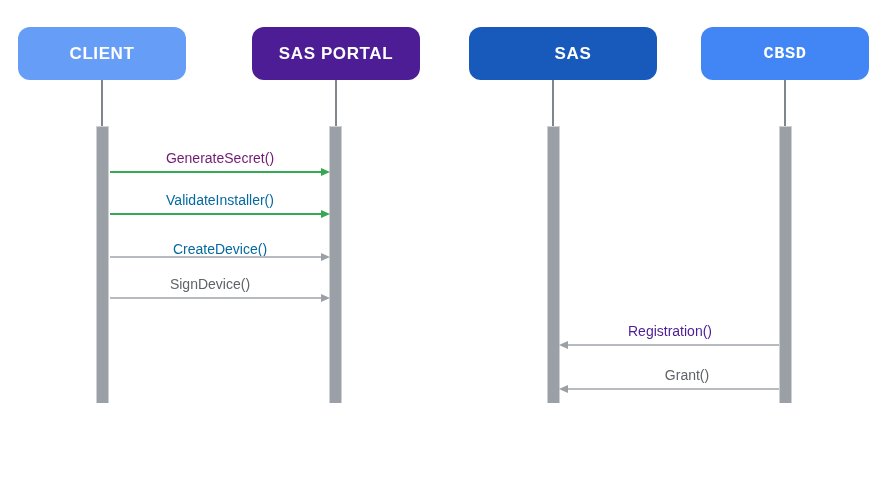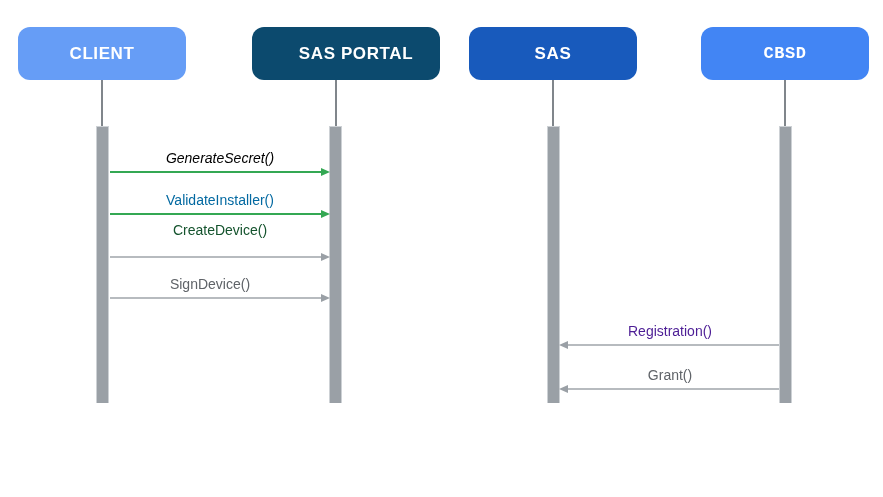--- a/index.html
+++ b/index.html
@@ -80,51 +80,51 @@
     border-right: 9px solid #9aa0a6;
     z-index: 3;
   }
 </style>
 </head>
 <body>
 
 <div class="stage">
 
   <div class="actor-box" style="left: 18px; background: rgb(102, 157, 246);">CLIENT</div>
-  <div class="actor-box" style="left: 252px; background: #0c4a6e; padding-left: 20px;">SAS PORTAL</div>
-  <div class="actor-box" style="left: 469px; background: rgb(24, 90, 188);">SAS</div>
+  <div class="actor-box" style="left: 252px; background: #4c1d95;">SAS PORTAL</div>
+  <div class="actor-box" style="left: 469px; background: rgb(24, 90, 188); padding-left: 20px;">SAS</div>
   <div class="actor-box" style="left: 701px; background: rgb(66, 133, 244); font-family: Liberation Mono, monospace;">CBSD</div>
 
   <div class="stub" style="left:101px"></div>
   <div class="stub" style="left:335px"></div>
   <div class="stub" style="left:552px"></div>
   <div class="stub" style="left:784px"></div>
 
   <div class="activation-bar" style="left:96px"></div>
   <div class="activation-bar" style="left:329px"></div>
   <div class="activation-bar" style="left:547px"></div>
   <div class="activation-bar" style="left:779px"></div>
 
-  <div class="msg-label" style="left: 110px; top: 148px; color: #000000; font-style: italic;">GenerateSecret()</div>
+  <div class="msg-label" style="left: 110px; top: 148px; color: #701a75;">GenerateSecret()</div>
   <div class="msg-line" style="left: 110px; top: 171px; width: 211px; background: rgb(52, 168, 83);"></div>
   <div class="head-right" style="left: 321px; top: 168px; border-left-color: rgb(52, 168, 83);"></div>
 
   <div class="msg-label" style="left: 110px; top: 190px; color: #0369a1;">ValidateInstaller()</div>
   <div class="msg-line" style="left: 110px; top: 213px; width: 211px; background: rgb(52, 168, 83);"></div>
   <div class="head-right" style="left: 321px; top: 210px; border-left-color: rgb(52, 168, 83);"></div>
 
-  <div class="msg-label" style="left: 110px; top: 220px; color: #14532d;">CreateDevice()</div>
+  <div class="msg-label" style="left: 110px; top: 239px; color: #0369a1;">CreateDevice()</div>
   <div class="msg-line" style="left: 110px; top: 256px; width: 211px; background: rgb(183, 187, 191);"></div>
   <div class="head-right" style="left: 321px; top: 253px; border-left-color: rgb(154, 160, 166);"></div>
 
   <div class="msg-label" style="left: 100px; top: 274px; color: rgb(95, 99, 104);">SignDevice()</div>
   <div class="msg-line" style="left: 110px; top: 297px; width: 211px; background: rgb(183, 187, 191);"></div>
   <div class="head-right" style="left: 321px; top: 294px; border-left-color: rgb(154, 160, 166);"></div>
 
   <div class="msg-label" style="left: 560px; top: 321px; color: #4c1d95;">Registration()</div>
   <div class="msg-line" style="left: 568px; top: 344px; width: 211px; background: rgb(183, 187, 191);"></div>
   <div class="head-left" style="left: 559px; top: 341px; border-right-color: rgb(154, 160, 166);"></div>
 
-  <div class="msg-label" style="left: 560px; top: 365px; color: rgb(95, 99, 104);">Grant()</div>
+  <div class="msg-label" style="left: 560px; top: 365px; color: rgb(95, 99, 104); padding-left: 17px;">Grant()</div>
   <div class="msg-line" style="left: 568px; top: 388px; width: 211px; background: rgb(183, 187, 191);"></div>
   <div class="head-left" style="left: 559px; top: 385px; border-right-color: rgb(154, 160, 166);"></div>
 
 </div>
 
 </body></html>

